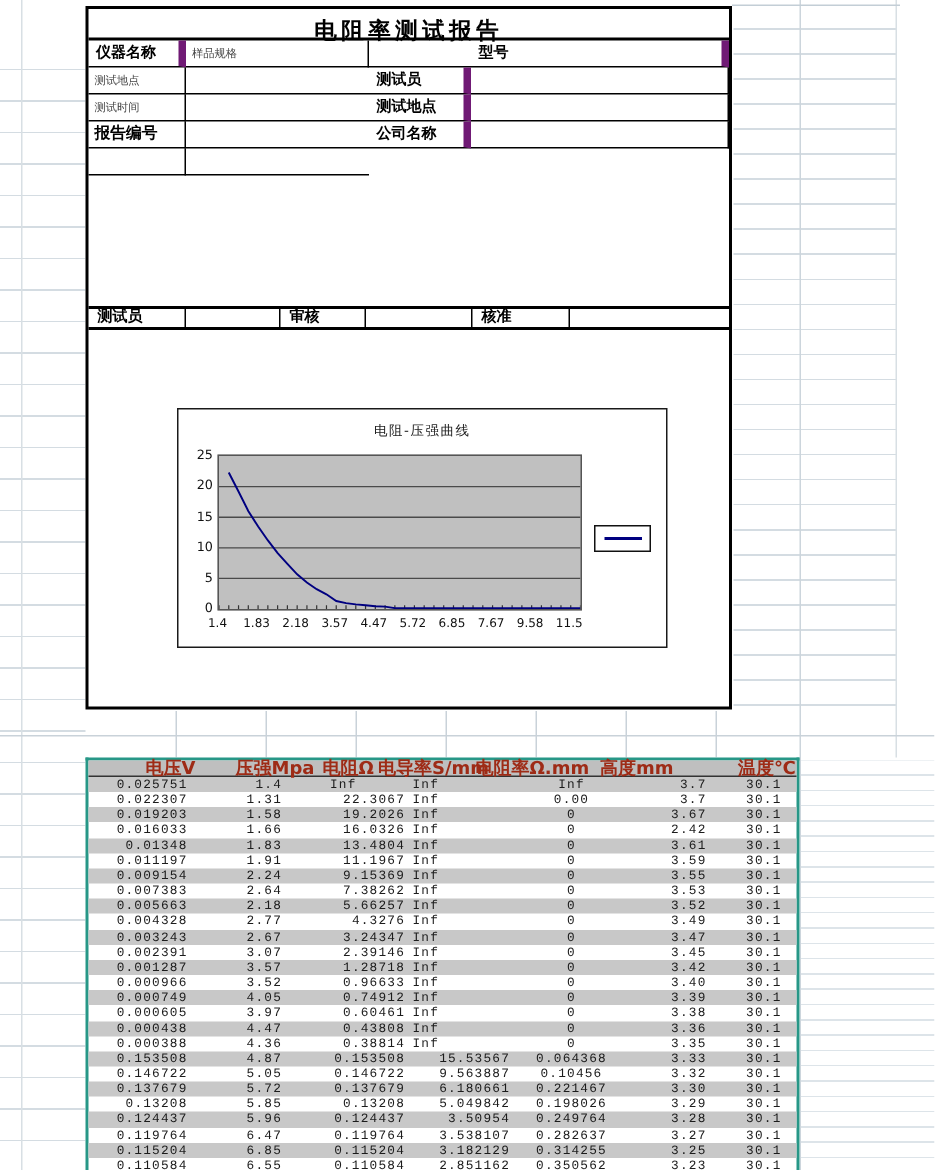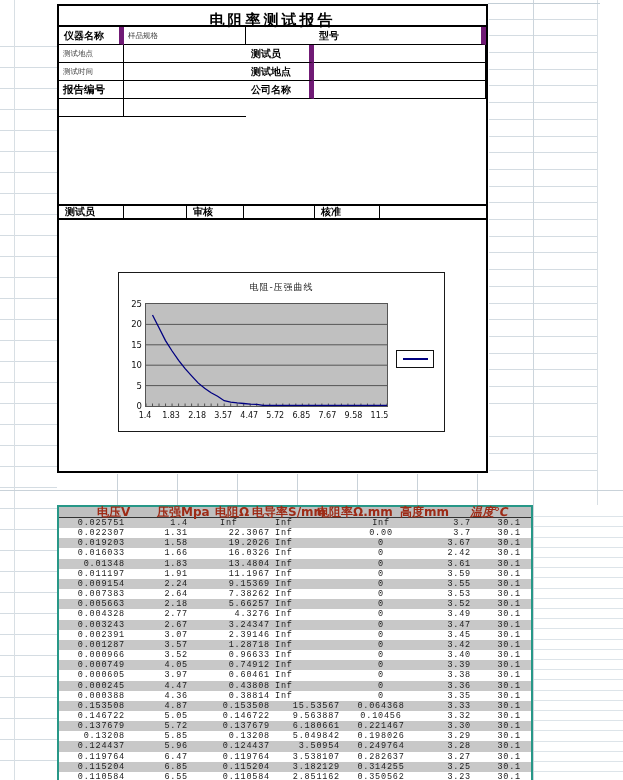--- a/index.html
+++ b/index.html
@@ -212,21 +212,21 @@
 </div>
 
 <div class="abs dtable">
   <div class="t-head" id="t-head">
       <span style="left: 38px;">电压V</span>
       <span style="left: 88px; margin-left: 10px;">压强Mpa</span>
       <span style="left: 156px;">电阻Ω</span>
       <span style="left: 193px;">电导率S/mm</span>
       <span style="left: 258px;">电阻率Ω.mm</span>
       <span style="left: 341px;">高度mm</span>
-      <span style="left: 411px; font-style: italic;">温度℃</span>
+      <span style="left: 433px;">温度℃</span>
     </div>
   <div id="t-body">
       <div class="t-row stripe">
         <div class="c0 num">0.025751</div>
         <div class="c1 num">1.4</div>
         <div class="c2 inf-c2">Inf</div>
         <div class="c3 inf-c3">Inf</div>
         <div class="c4 inf-c4">Inf</div>
         <div class="c5 num">3.7</div>
         <div class="c6 num">30.1</div>
@@ -360,21 +360,21 @@
       <div class="t-row">
         <div class="c0 num">0.000605</div>
         <div class="c1 num">3.97</div>
         <div class="c2 num">0.60461</div>
         <div class="c3 inf-c3">Inf</div>
         <div class="c4">0</div>
         <div class="c5 num">3.38</div>
         <div class="c6 num">30.1</div>
       </div>
       <div class="t-row stripe">
-        <div class="c0 num">0.000245</div>
+        <div class="c0 num">0.000438</div>
         <div class="c1 num">4.47</div>
         <div class="c2 num">0.43808</div>
         <div class="c3 inf-c3">Inf</div>
         <div class="c4">0</div>
         <div class="c5 num">3.36</div>
         <div class="c6 num">30.1</div>
       </div>
       <div class="t-row">
         <div class="c0 num">0.000388</div>
         <div class="c1 num">4.36</div>

